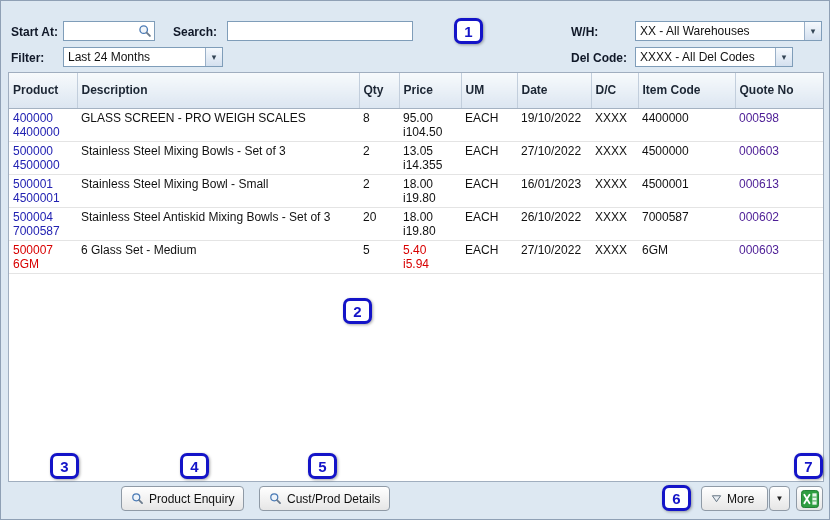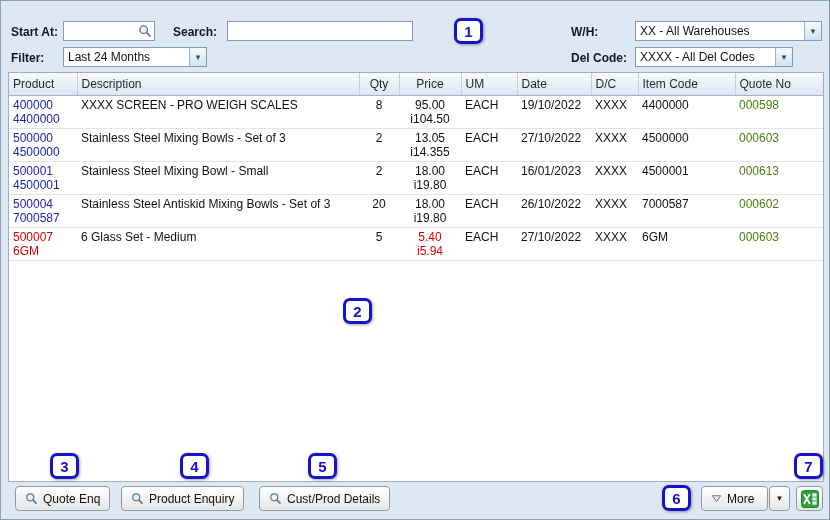--- a/index.html
+++ b/index.html
@@ -15,26 +15,26 @@
   .fld-icon{width:18px;height:100%;display:flex;align-items:center;justify-content:center;cursor:pointer}
   .combo{position:absolute;height:20px;background:#fff;border:1px solid #7f9db9;display:flex;align-items:center;cursor:default}
   .combo-text{flex:1;padding:0 4px;white-space:nowrap;overflow:hidden}
   .combo-btn{width:17px;height:100%;background:linear-gradient(#f5f9fd,#d4e0ef);border-left:1px solid #9ab0c8;
              display:flex;align-items:center;justify-content:center;color:#334455;font-size:9px}
 
   
   .grid{position:absolute;left:7px;top:71px;width:816px;height:410px;background:#fff;border:1px solid #a0aebf;overflow:hidden}
   table{border-collapse:collapse;table-layout:fixed;width:100%}
   th{background:linear-gradient(#f7fafc,#dce6f1);border-right:1px solid #c2cedc;border-bottom:1px solid #a4b2c2;
-     font-weight:normal;text-align:left;padding:3px 4px;height:22px;color:#1c2634;cursor:default}
+     font-weight:bold;text-align:left;padding:3px 4px;height:35px;color:#1c2634;cursor:default}
   th:last-child{border-right:none}
   td{padding:2px 4px;vertical-align:top;border-bottom:1px solid #e4e4e4;height:31px;line-height:14px;overflow:hidden;white-space:nowrap}
-  .h-qty,.h-price,.col-qty,.col-price{text-align:center}
+  .h-qty,.h-price,.col-qty,.col-price{text-align:left}
   .plink{display:block;color:#2222b2}
-  .qlink{color:#4d7c0f}
+  .qlink{color:#4c1d95}
   .price-line{display:block}
   tr.alert .plink,tr.alert .price-line{color:#d80000}
 
   
   .btn{position:absolute;height:25px;border:1px solid #8f9aa6;border-radius:4px;
        background:linear-gradient(#ffffff,#e6e6e6);display:flex;align-items:center;gap:5px;
        padding:0 9px;font-family:"Liberation Sans",sans-serif;font-size:12px;color:#111;cursor:pointer}
   .btn .ic{display:flex;align-items:center}
 
   
@@ -63,21 +63,21 @@
     <input class="txt" value="" style="">
   </div>
 
   <span class="lbl" style="left:570px;top:24px">W/H:</span>
   <div class="combo" style="left:634px;top:20px;width:187px">
     <span class="combo-text">XX - All Warehouses</span>
     <span class="combo-btn">▾</span>
   </div>
 
   <span class="lbl" style="left:10px;top:50px">Filter:</span>
-  <div class="combo" style="left:62px;top:46px;width:144px">
+  <div class="combo" style="left:62px;top:46px;width:160px">
     <span class="combo-text">Last 24 Months</span>
     <span class="combo-btn">▾</span>
   </div>
 
   <span class="lbl" style="left:570px;top:50px">Del Code:</span>
   <div class="combo" style="left:634px;top:46px;width:158px">
     <span class="combo-text">XXXX - All Del Codes</span>
     <span class="combo-btn">▾</span>
   </div>
 
@@ -106,21 +106,21 @@
           <th>Item Code</th>
           <th>Quote No</th>
         </tr>
       </thead>
       <tbody>
         <tr>
           <td class="col-product">
               <span class="plink">400000</span>
               <span class="plink">4400000</span>
             </td>
-          <td class="col-desc">XXXX SCREEN - PRO WEIGH SCALES</td>
+          <td class="col-desc">GLASS SCREEN - PRO WEIGH SCALES</td>
           <td class="col-qty">8</td>
           <td class="col-price">
               <span class="price-line">95.00</span>
               <span class="price-line">i104.50</span>
             </td>
           <td class="col-um">EACH</td>
           <td class="col-date">19/10/2022</td>
           <td class="col-dc">XXXX</td>
           <td class="col-item">4400000</td>
           <td class="col-quote"><span class="qlink">000598</span></td>
@@ -190,29 +190,20 @@
           <td class="col-um">EACH</td>
           <td class="col-date">27/10/2022</td>
           <td class="col-dc">XXXX</td>
           <td class="col-item">6GM</td>
           <td class="col-quote"><span class="qlink">000603</span></td>
         </tr>
       </tbody>
     </table>
   </div>
 
-  <button class="btn" style="left:14px;top:485px">
-    <span class="ic">
-        <svg width="13" height="13" viewBox="0 0 16 16">
-          <circle cx="6.5" cy="6.5" r="4.3" fill="#eef4fa" stroke="#4a7ab5" stroke-width="1.5"></circle>
-          <line x1="9.9" y1="9.9" x2="13.6" y2="13.6" stroke="#6b7b8d" stroke-width="2.2" stroke-linecap="round"></line>
-        </svg>
-      </span>
-    <span>Quote Enq</span>
-  </button>
 
   <button class="btn" style="left:120px;top:485px">
     <span class="ic">
         <svg width="13" height="13" viewBox="0 0 16 16">
           <circle cx="6.5" cy="6.5" r="4.3" fill="#eef4fa" stroke="#4a7ab5" stroke-width="1.5"></circle>
           <line x1="9.9" y1="9.9" x2="13.6" y2="13.6" stroke="#6b7b8d" stroke-width="2.2" stroke-linecap="round"></line>
         </svg>
       </span>
     <span>Product Enquiry</span>
   </button>

